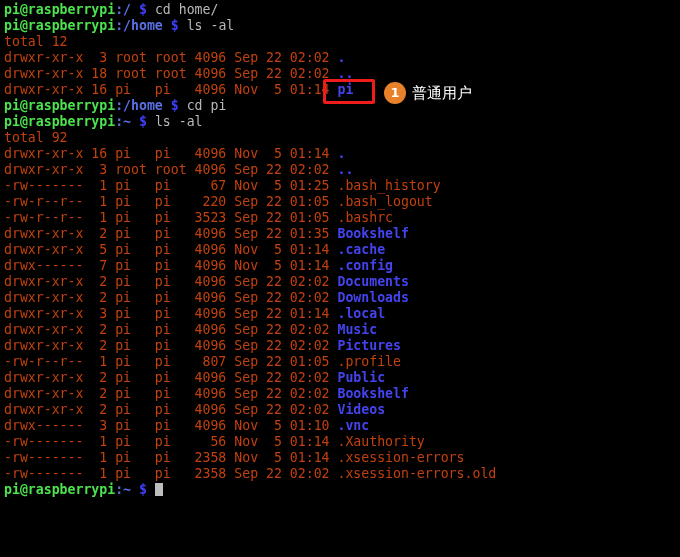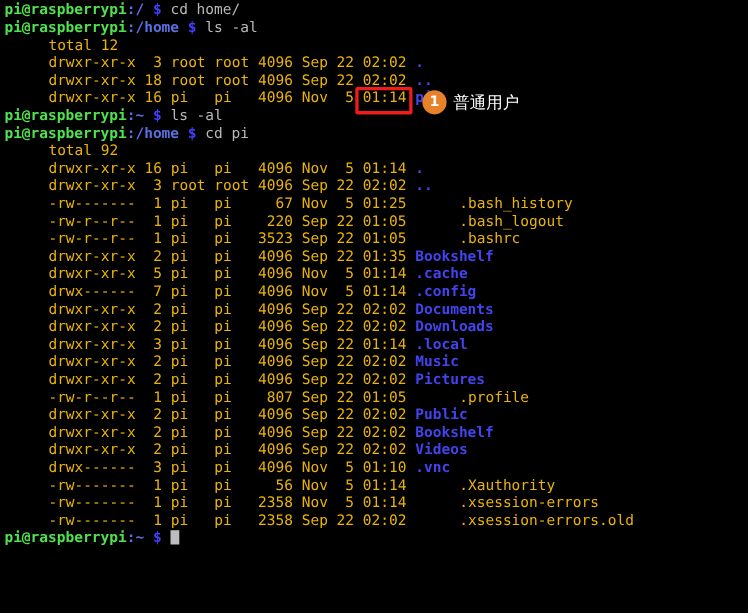--- a/index.html
+++ b/index.html
@@ -40,21 +40,21 @@
   }
 
   
   .user   { color: #4ee24e; font-weight: bold; }
   .colon  { color: #5a6fe0; font-weight: bold; }
   .path   { color: #5a6fe0; font-weight: bold; }
   .dollar { color: #4040ff; font-weight: bold; }
   .cmd    { color: #b8b8b8; }
 
   
-  .plain  { color: #eab308; margin-left: 40px; }
+  .plain  { color: #c2410c; }
   .dir    { color: #4444ee; font-weight: bold; }
 
   .cursor {
     display: inline-block;
     width: 8px;
     height: 13px;
     background: #bdbdbd;
     vertical-align: -2px;
   }
 
@@ -95,22 +95,22 @@
 
 <div id="terminal">
 
   <div class="screen">
       <div class="line"><span class="user">pi@raspberrypi</span><span class="colon">:</span><span class="path">/</span> <span class="dollar">$</span><span class="cmd"> cd home/</span></div>
       <div class="line"><span class="user">pi@raspberrypi</span><span class="colon">:</span><span class="path">/home</span> <span class="dollar">$</span><span class="cmd"> ls -al</span></div>
       <div class="line"><span class="plain">total 12</span></div>
       <div class="line"><span class="plain">drwxr-xr-x  3 root root 4096 Sep 22 02:02 </span><span class="dir">.</span></div>
       <div class="line"><span class="plain">drwxr-xr-x 18 root root 4096 Sep 22 02:02 </span><span class="dir">..</span></div>
       <div class="line"><span class="plain">drwxr-xr-x 16 pi   pi   4096 Nov  5 01:14 </span><span class="dir">pi</span></div>
+      <div class="line"><span class="user">pi@raspberrypi</span><span class="colon">:</span><span class="path">/home</span> <span class="dollar">$</span><span class="cmd"> cd pi</span></div>
       <div class="line"><span class="user">pi@raspberrypi</span><span class="colon">:</span><span class="path">~</span> <span class="dollar">$</span><span class="cmd"> ls -al</span></div>
-      <div class="line"><span class="user">pi@raspberrypi</span><span class="colon">:</span><span class="path">/home</span> <span class="dollar">$</span><span class="cmd"> cd pi</span></div>
       <div class="line"><span class="plain">total 92</span></div>
       <div class="line"><span class="plain">drwxr-xr-x 16 pi   pi   4096 Nov  5 01:14 </span><span class="dir">.</span></div>
       <div class="line"><span class="plain">drwxr-xr-x  3 root root 4096 Sep 22 02:02 </span><span class="dir">..</span></div>
       <div class="line"><span class="plain">-rw-------  1 pi   pi     67 Nov  5 01:25 </span><span class="plain">.bash_history</span></div>
       <div class="line"><span class="plain">-rw-r--r--  1 pi   pi    220 Sep 22 01:05 </span><span class="plain">.bash_logout</span></div>
       <div class="line"><span class="plain">-rw-r--r--  1 pi   pi   3523 Sep 22 01:05 </span><span class="plain">.bashrc</span></div>
       <div class="line"><span class="plain">drwxr-xr-x  2 pi   pi   4096 Sep 22 01:35 </span><span class="dir">Bookshelf</span></div>
       <div class="line"><span class="plain">drwxr-xr-x  5 pi   pi   4096 Nov  5 01:14 </span><span class="dir">.cache</span></div>
       <div class="line"><span class="plain">drwx------  7 pi   pi   4096 Nov  5 01:14 </span><span class="dir">.config</span></div>
       <div class="line"><span class="plain">drwxr-xr-x  2 pi   pi   4096 Sep 22 02:02 </span><span class="dir">Documents</span></div>

